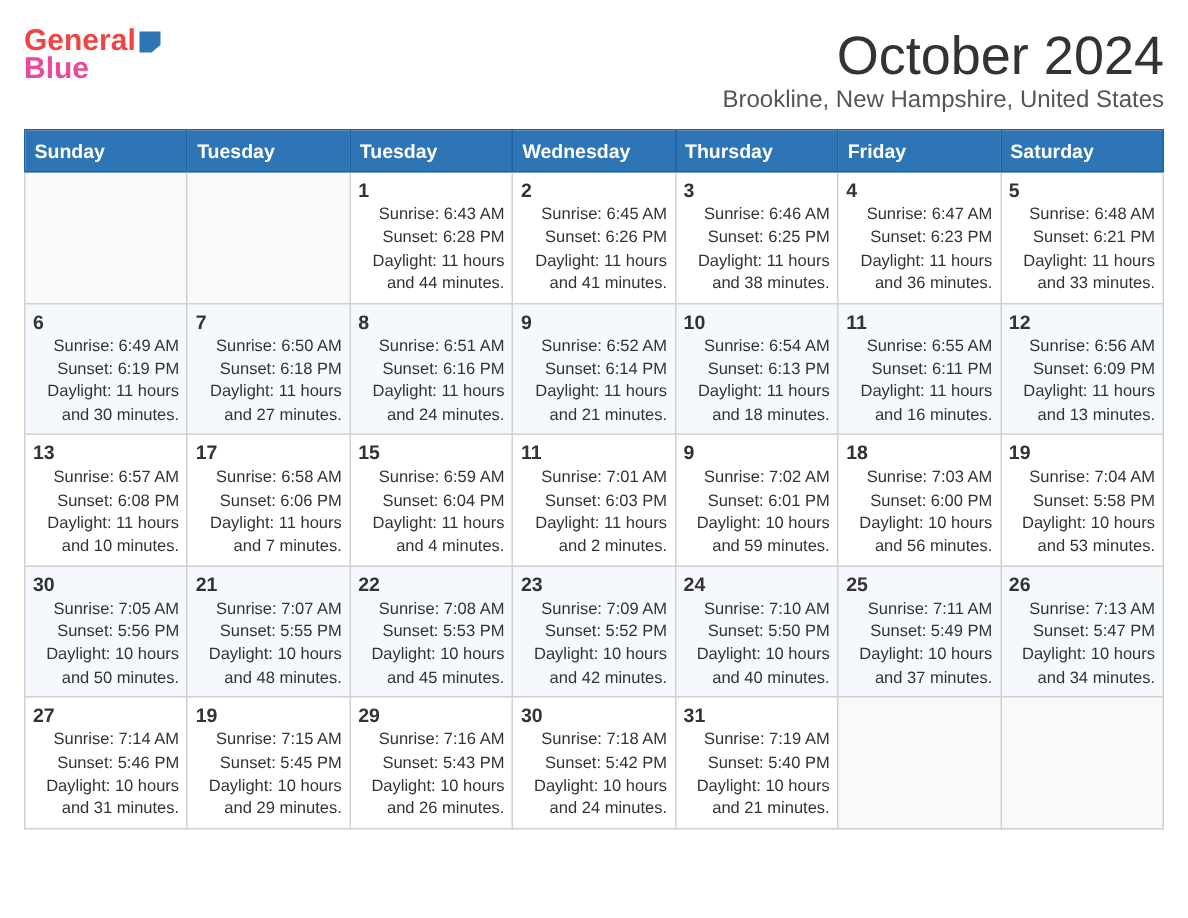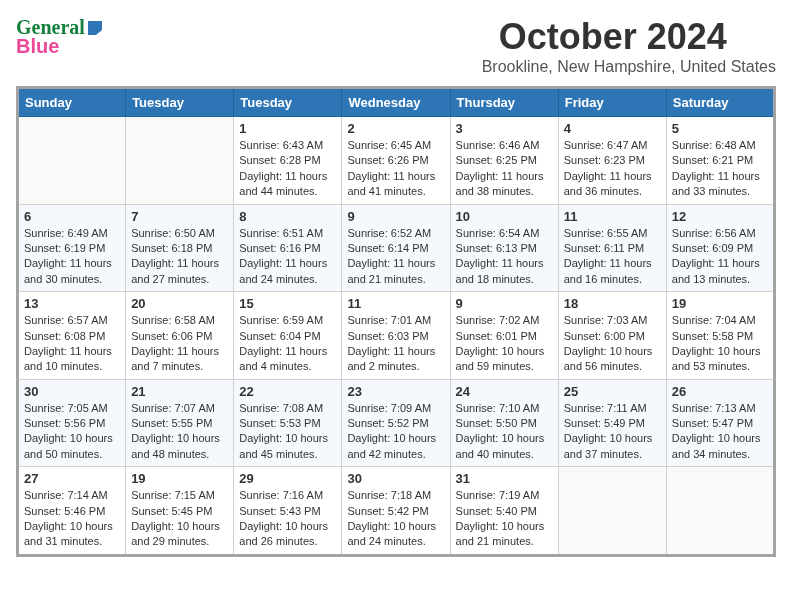--- a/index.html
+++ b/index.html
@@ -19,33 +19,32 @@
     .logo {
       display: flex;
       flex-direction: column;
       align-items: flex-start;
     }
     .title-section {
       text-align: right;
     }
     .month-title {
       font-size: 36px;
-      font-weight: bold;
-      color: #333;
-      text-align: center;
+      font-weight: normal;
+      color: #333;
     }
     .location-title {
       font-size: 16px;
       color: #555;
       margin-left: 32px;
     }
     .calendar {
       width: 100%;
       border-collapse: collapse;
-      border: 3px solid #a3a3a3;
+      border: 1px solid #a3a3a3;
     }
     .calendar th {
       background-color: #2e75b6;
       color: #fff;
       font-size: 13px;
       font-weight: bold;
       padding: 6px 6px;
       border: 1px solid #2061a0;
       text-align: left;
     }
@@ -66,32 +65,33 @@
       font-size: 13px;
       font-weight: bold;
       color: #333;
       display: block;
       margin-bottom: 2px;
     }
     .day-info {
       font-size: 11px;
       color: #333;
       line-height: 1.4;
+      text-align: right;
     }
     .empty-cell {
       background: #f9f9f9 !important;
     }
   </style>
 </head>
 <body>
 
 <div class="header">
   <div class="logo">
     <div style="display:flex; align-items:center;">
-      <span style="font-size:20px; font-weight:bold; color:#15803d;font-family:Liberation Serif, serif;">General</span>
+      <span style="font-size:20px; font-weight:bold; color:#ef4444;">General</span>
       <svg width="18" height="18" viewBox="0 0 18 18" style="margin:0 1px;">
         <polygon points="2,2 16,2 16,11 10,16 2,16" fill="#2e75b6"></polygon>
       </svg>
     </div>
     <span style="font-size:20px; font-weight:bold; color:#ec4899; margin-top:-4px; margin-left:0;">Blue</span>
   </div>
   <div class="title-section">
     <div class="month-title">October 2024</div>
     <div class="location-title">Brookline, New Hampshire, United States</div>
   </div>
@@ -163,21 +163,21 @@
           <span class="day-num">12</span>
           <div class="day-info">Sunrise: 6:56 AM<br>Sunset: 6:09 PM<br>Daylight: 11 hours and 13 minutes.</div>
         </td>
       </tr>
       <tr>
         <td>
           <span class="day-num">13</span>
           <div class="day-info">Sunrise: 6:57 AM<br>Sunset: 6:08 PM<br>Daylight: 11 hours and 10 minutes.</div>
         </td>
         <td>
-          <span class="day-num">20</span>
+          <span class="day-num">17</span>
           <div class="day-info">Sunrise: 6:58 AM<br>Sunset: 6:06 PM<br>Daylight: 11 hours and 7 minutes.</div>
         </td>
         <td>
           <span class="day-num">15</span>
           <div class="day-info">Sunrise: 6:59 AM<br>Sunset: 6:04 PM<br>Daylight: 11 hours and 4 minutes.</div>
         </td>
         <td>
           <span class="day-num">11</span>
           <div class="day-info">Sunrise: 7:01 AM<br>Sunset: 6:03 PM<br>Daylight: 11 hours and 2 minutes.</div>
         </td>

